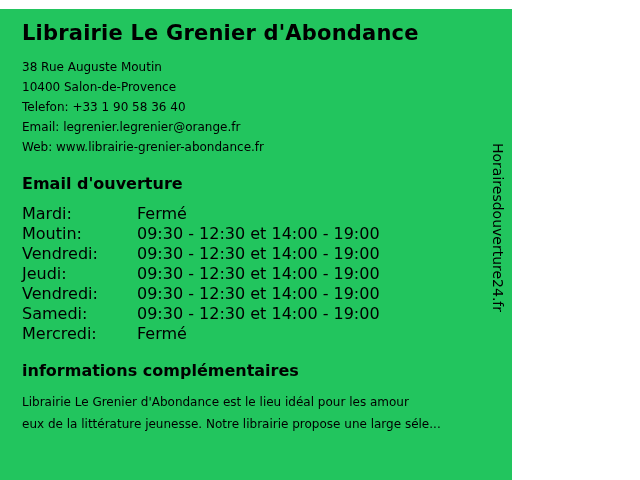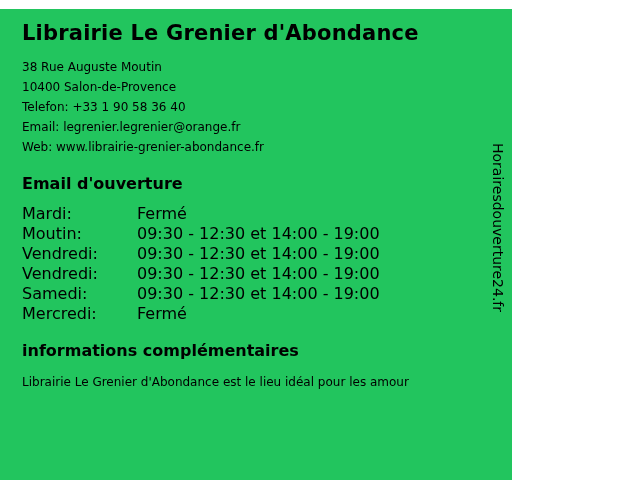--- a/index.html
+++ b/index.html
@@ -94,35 +94,40 @@
       </tr>
       <tr>
         <td class="day-cell">Moutin:</td>
         <td>09:30 - 12:30 et 14:00 - 19:00</td>
       </tr>
       <tr>
         <td class="day-cell">Vendredi:</td>
         <td>09:30 - 12:30 et 14:00 - 19:00</td>
       </tr>
       <tr>
+        <td class="day-cell">Jeudi:</td>
+        <td>09:30 - 12:30 et 14:00 - 19:00</td>
+      </tr>
+      <tr>
         <td class="day-cell">Vendredi:</td>
         <td>09:30 - 12:30 et 14:00 - 19:00</td>
       </tr>
       <tr>
         <td class="day-cell">Samedi:</td>
         <td>09:30 - 12:30 et 14:00 - 19:00</td>
       </tr>
       <tr>
         <td class="day-cell">Mercredi:</td>
         <td>Fermé</td>
       </tr>
     </tbody>
   </table>
 
   <h2 class="section-heading">informations complémentaires</h2>
 
   <div>
     <div class="info-line">Librairie Le Grenier d'Abondance est le lieu idéal pour les amour</div>
+    <div class="info-line">eux de la littérature jeunesse. Notre librairie propose une large séle...</div>
   </div>
 
   <div class="watermark">Horairesdouverture24.fr</div>
 
 </div>
 
 </body></html>

